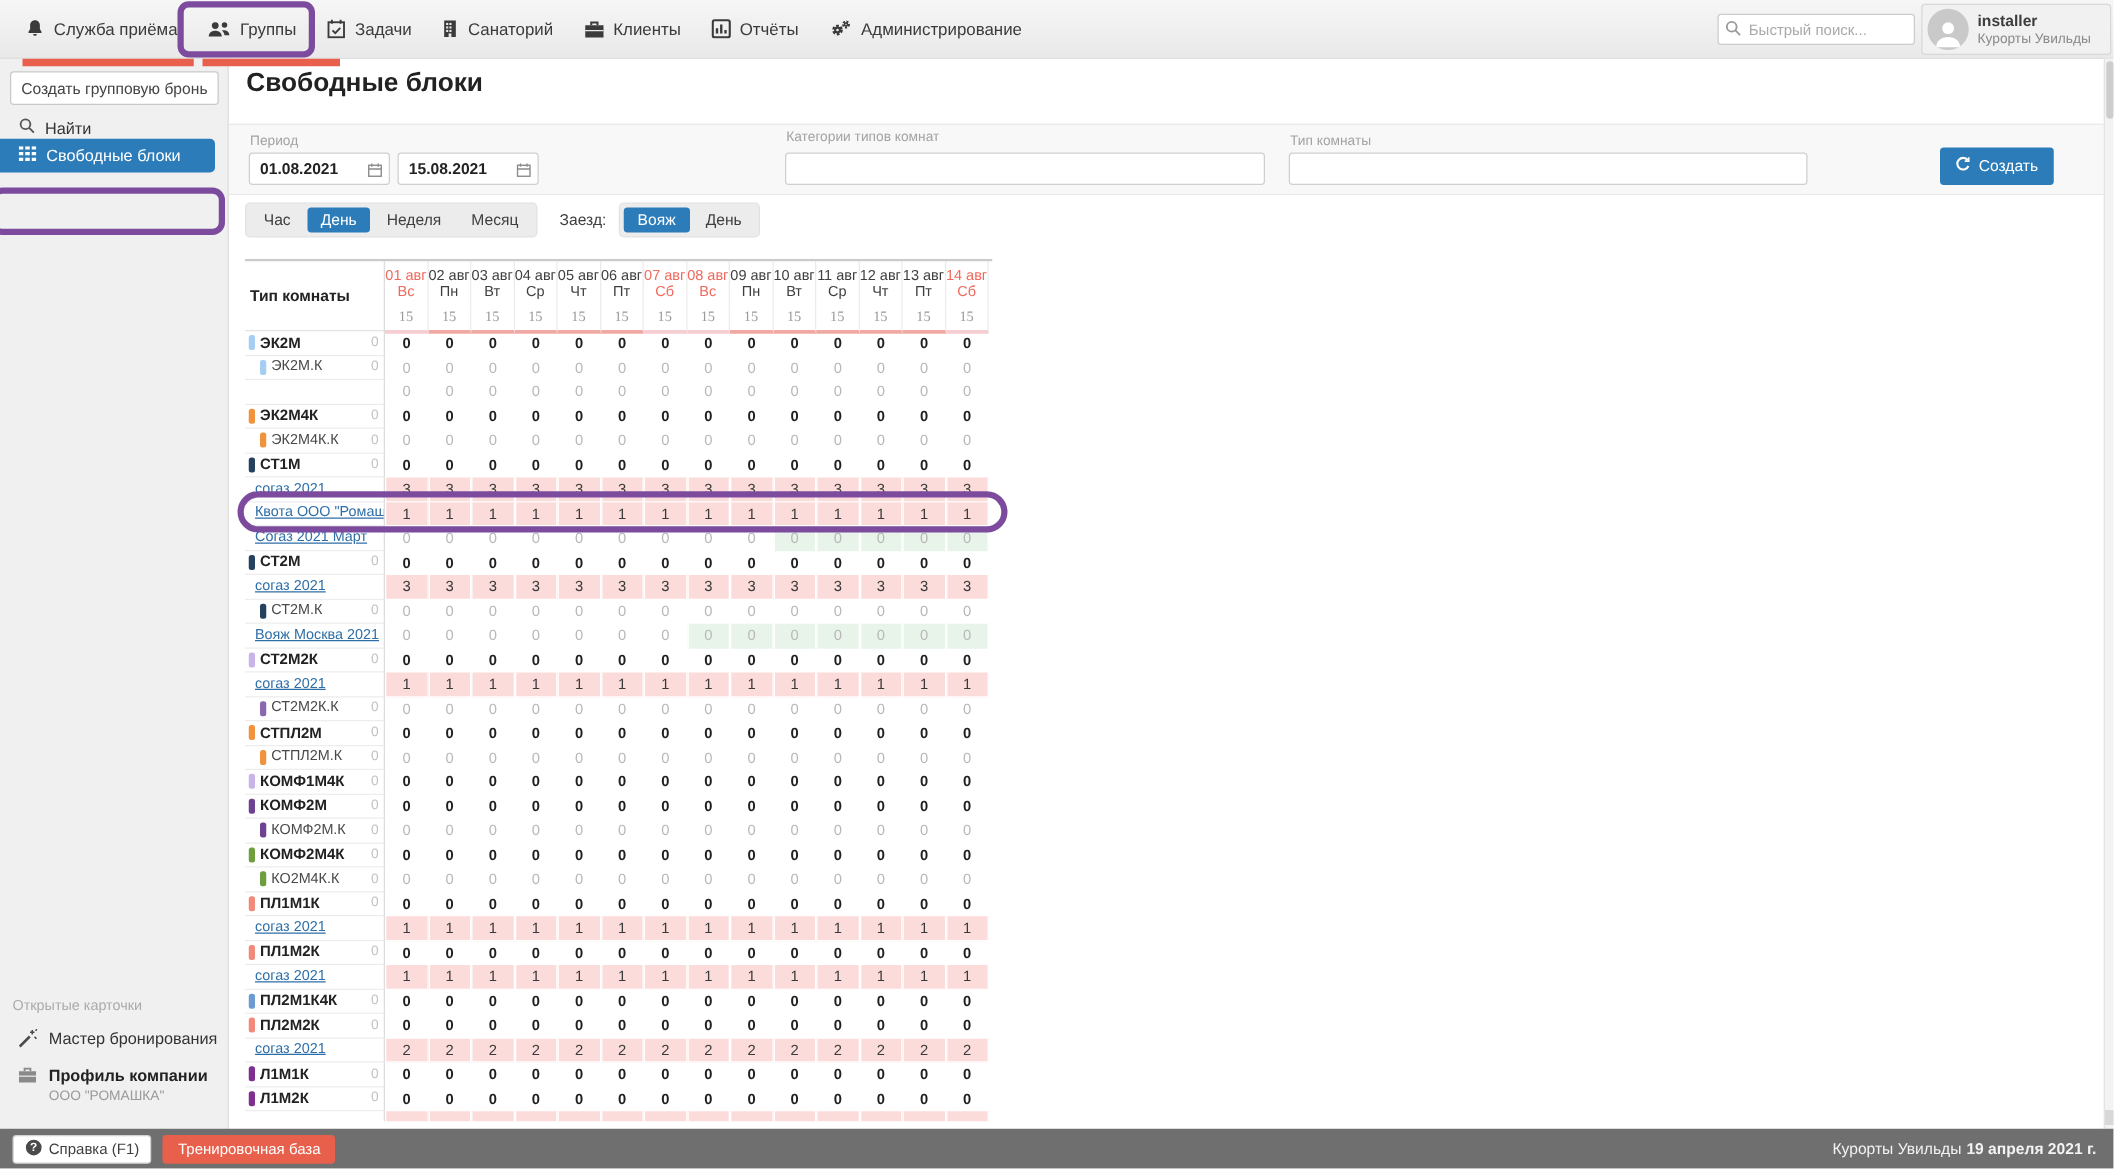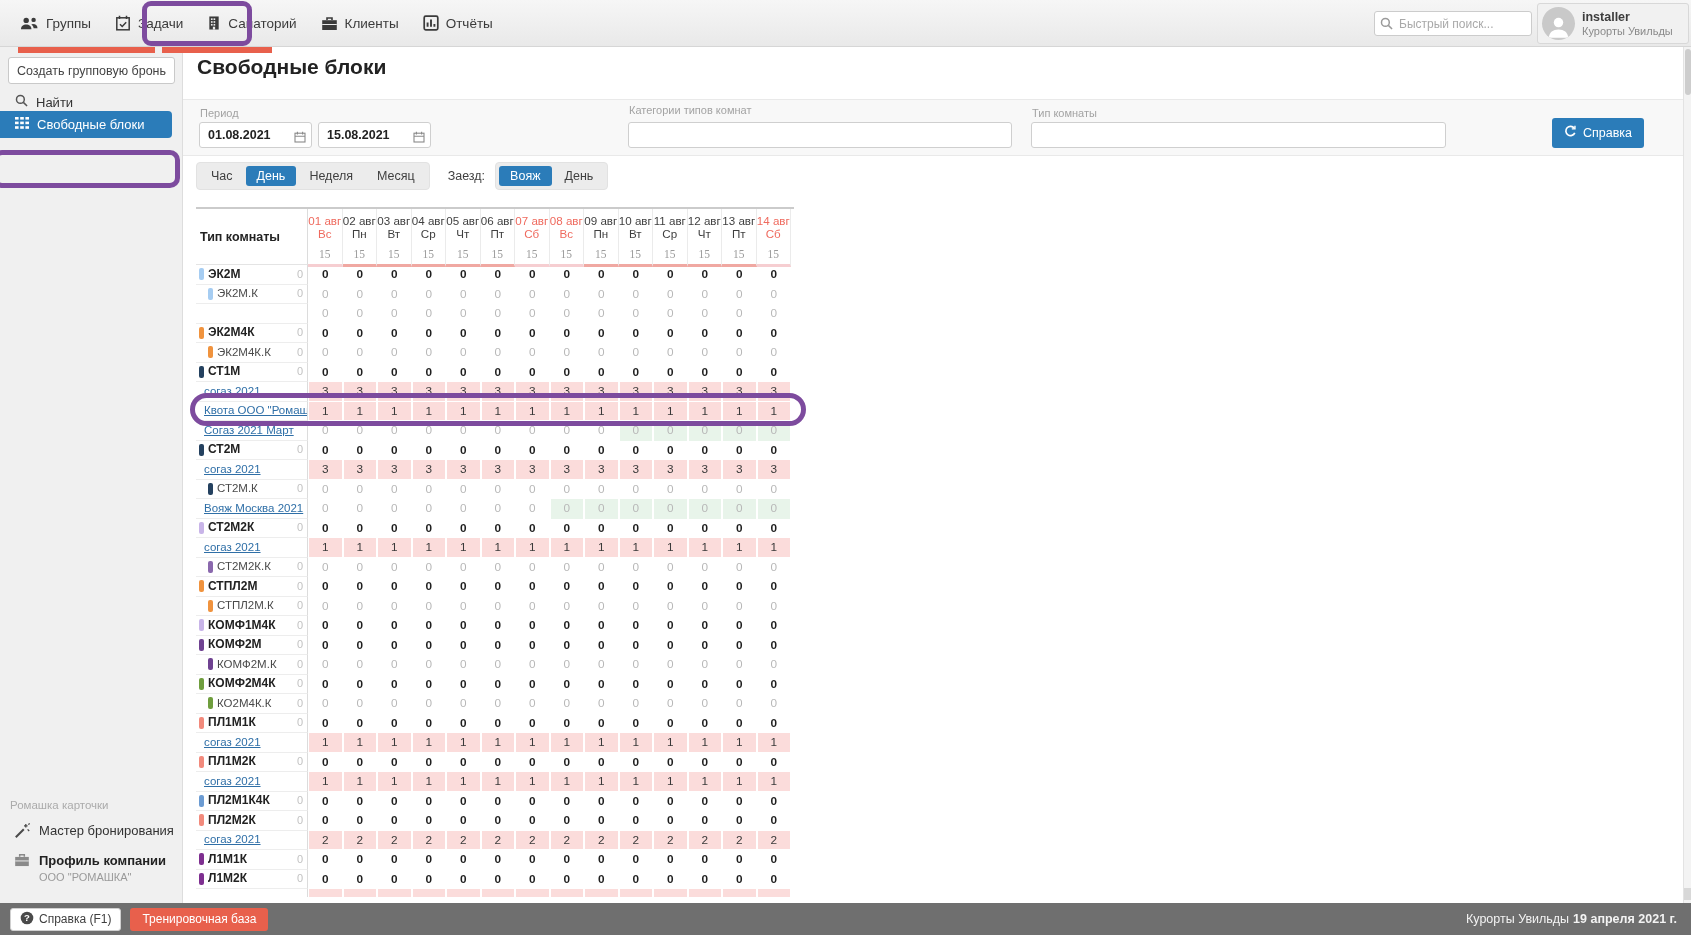--- a/index.html
+++ b/index.html
@@ -134,20 +134,29 @@
   .ann-side { left:-8px; top:150px; width:188px; height:38px; border-radius:10px; }
   .ann-row { left:190px; top:393px; width:616px; height:33px; border-radius:17px; }
 </style>
 </head>
 <body>
 
 <div class="screen">
 
   <div class="navbar">
     <div class="nav-items">
+        <div class="nav-item">
+          <span>
+            <svg width="16" height="16" viewBox="0 0 16 16" fill="#3b3b3b">
+              <path d="M8 1.2c-2.3 0-3.9 1.7-3.9 4v3L2.8 10.4v.9h10.4v-.9L11.9 8.2v-3c0-2.3-1.6-4-3.9-4z"></path>
+              <path d="M6.5 12.1h3a1.5 1.5 0 0 1-3 0z"></path>
+            </svg>
+          </span>
+          <span>Служба приёма</span>
+        </div>
         <div class="nav-item">
           <span>
             <svg width="19" height="15" viewBox="0 0 19 15" fill="#3b3b3b">
               <circle cx="6.2" cy="4.4" r="2.7"></circle>
               <path d="M1 13.2c0-2.9 2.3-4.6 5.2-4.6s5.2 1.7 5.2 4.6z"></path>
               <circle cx="13.6" cy="3.9" r="2.2"></circle>
               <path d="M12.9 8.1c2.6 0 4.6 1.5 4.6 4.1h-3.9c-.2-1.7-1-3-2.3-3.8z"></path>
             </svg>
           </span>
           <span>Группы</span>
@@ -191,20 +200,31 @@
         </div>
         <div class="nav-item">
           <span>
             <svg width="16" height="16" viewBox="0 0 16 16" fill="none" stroke="#3b3b3b">
               <rect x="1.2" y="1.2" width="13.6" height="13.6" rx="1.5" stroke-width="1.7"></rect>
               <path d="M4.6 11.8V7.6M8 11.8V4.6M11.4 11.8V9" stroke-width="1.9"></path>
             </svg>
           </span>
           <span>Отчёты</span>
         </div>
+        <div class="nav-item">
+          <span>
+            <svg width="19" height="16" viewBox="0 0 19 16" fill="none" stroke="#3b3b3b">
+              <circle cx="7" cy="9" r="3.1" stroke-width="2.4" stroke-dasharray="2 1.3"></circle>
+              <circle cx="7" cy="9" r="1.9" stroke-width="1.7"></circle>
+              <circle cx="13.8" cy="4.6" r="2.2" stroke-width="2" stroke-dasharray="1.5 1.1"></circle>
+              <circle cx="13.8" cy="4.6" r="1.2" stroke-width="1.3"></circle>
+            </svg>
+          </span>
+          <span>Администрирование</span>
+        </div>
       </div>
     <div class="searchbox">
       <span class="sicon"><svg width="13" height="13" viewBox="0 0 14 14" fill="none" stroke="#9a9a9a" stroke-width="1.6">
             <circle cx="5.8" cy="5.8" r="4.2"></circle>
             <path d="M9 9l4 4"></path>
           </svg></span>
       <input placeholder="Быстрый поиск..." style="">
     </div>
     <div class="userbox">
       <span class="avatar">
@@ -239,21 +259,21 @@
             <rect x="10.4" y="0" width="3.6" height="2.6"></rect>
             <rect x="0" y="4.6" width="3.6" height="2.6"></rect>
             <rect x="5.2" y="4.6" width="3.6" height="2.6"></rect>
             <rect x="10.4" y="4.6" width="3.6" height="2.6"></rect>
             <rect x="0" y="9.2" width="3.6" height="2.6"></rect>
             <rect x="5.2" y="9.2" width="3.6" height="2.6"></rect>
             <rect x="10.4" y="9.2" width="3.6" height="2.6"></rect>
           </svg></span>
       <span>Свободные блоки</span>
     </div>
-    <div class="open-label">Ромашка карточки</div>
+    <div class="open-label">Открытые карточки</div>
     <div class="side-item2 master">
       <span><svg width="16" height="16" viewBox="0 0 16 16" stroke="#4a4a4a" fill="none">
             <path d="M1.8 14.2l8-8" stroke-width="2"></path>
             <path d="M11.8 1v3.6M10 2.8h3.6M13.6 6.4l1.6 1.6M14.4 1.6l1.2-1.2" stroke-width="1.3"></path>
           </svg></span>
       <span>Мастер бронирования</span>
     </div>
     <div class="side-item2 profile">
       <span><svg width="16" height="14" viewBox="0 0 17 15" fill="#8a8a8a">
             <path d="M1.2 4.2h14.6V14H1.2z"></path>
@@ -292,21 +312,21 @@
       </div>
       <div class="flabel lbl-type">Тип комнаты</div>
       <div class="finput plain in-type">
         <input value="" style="">
       </div>
       <button class="refresh-btn">
         <span><svg width="13" height="13" viewBox="0 0 14 14" fill="none" stroke="#fff" stroke-width="1.8">
               <path d="M11.6 8.4A5 5 0 1 1 11 3.4"></path>
               <path d="M11.8 .8v3.4H8.4" stroke-width="1.5"></path>
             </svg></span>
-        <span>Справка</span>
+        <span>Создать</span>
       </button>
     </div>
 
     <div class="toggles">
       <div class="btn-group">
           <button class="tbtn">Час</button>
           <button class="tbtn active">День</button>
           <button class="tbtn">Неделя</button>
           <button class="tbtn">Месяц</button>
         </div>

